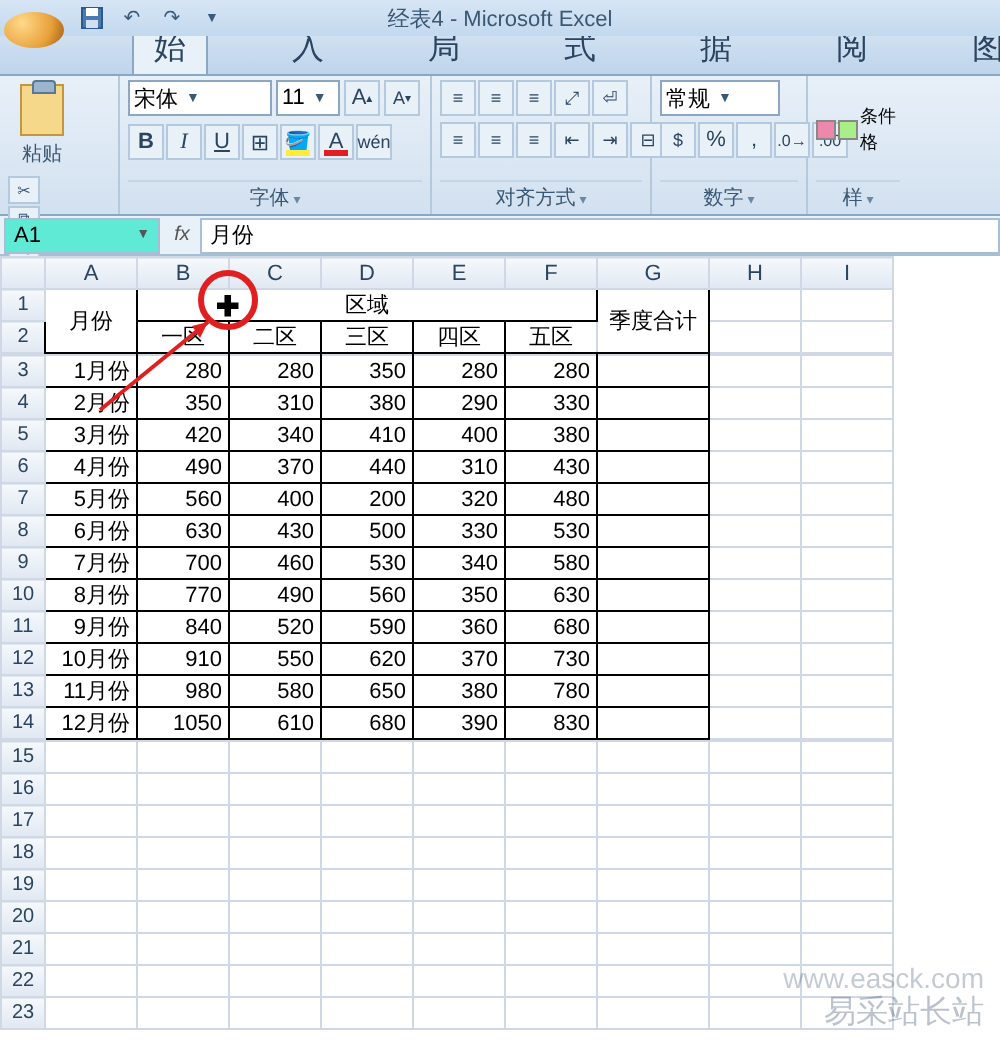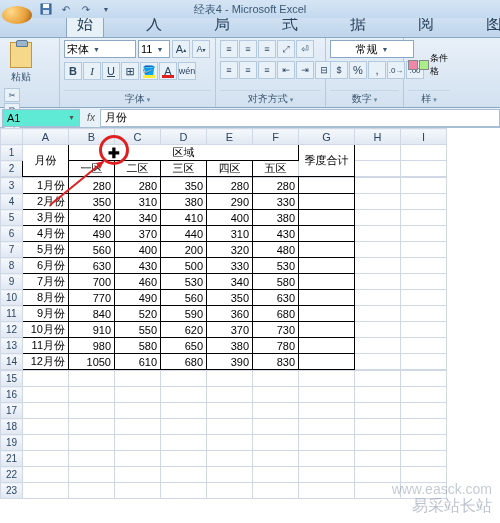--- a/index.html
+++ b/index.html
@@ -35,21 +35,21 @@
   .sel .arr { margin-left: 4px; font-size: 7px; color: #3a5873; }
   .font-name { width: 72px; }
   .font-size { width: 32px; }
   .rb { width: 18px; height: 18px; border: 1px solid #b4c9de; background: #e8f0f8; display: flex; align-items: center; justify-content: center; font-size: 11px; color: #2b4560; cursor: pointer; }
   .rb.b { font-weight: bold; }
   .rb.i { font-style: italic; font-family: serif; }
   .rb.u { text-decoration: underline; }
   
   .align-icn { font-size: 9px; line-height: 1; }
   
-  .num-sel { width: 84px; justify-content: center; }
+  .num-sel { width: 60px; }
   
   .fmt-col { display: flex; flex-direction: row; gap: 1px; }
   .fmt-row { display: flex; align-items: center; gap: 2px; font-size: 10px; color: #3a5873; }
   .fmt-sw { width: 10px; height: 10px; border: 1px solid #888; }
   
   .fbar { height: 20px; display: flex; align-items: center; border-bottom: 1px solid #a8bed5; background: #e8f0f8; }
   .name-box { width: 78px; height: 18px; border: 1px solid #a8bed5; background: #5eead4; margin: 0 2px; padding: 0 4px; display: flex; align-items: center; font-size: 11px; }
   .name-box .arr { margin-left: auto; font-size: 7px; color: #555; }
   .fx { width: 18px; text-align: center; font-style: italic; color: #555; font-size: 10px; }
   .fval { flex: 1; height: 18px; border: 1px solid #a8bed5; background: #fff; padding: 0 4px; display: flex; align-items: center; font-size: 11px; }
@@ -492,20 +492,32 @@
           <td></td>
           <td></td>
           <td></td>
           <td></td>
           <td></td>
           <td></td>
           <td></td>
           <td></td>
         </tr>
         <tr>
+          <th class="rh">20</th>
+          <td></td>
+          <td></td>
+          <td></td>
+          <td></td>
+          <td></td>
+          <td></td>
+          <td></td>
+          <td></td>
+          <td></td>
+        </tr>
+        <tr>
           <th class="rh">21</th>
           <td></td>
           <td></td>
           <td></td>
           <td></td>
           <td></td>
           <td></td>
           <td></td>
           <td></td>
           <td></td>

